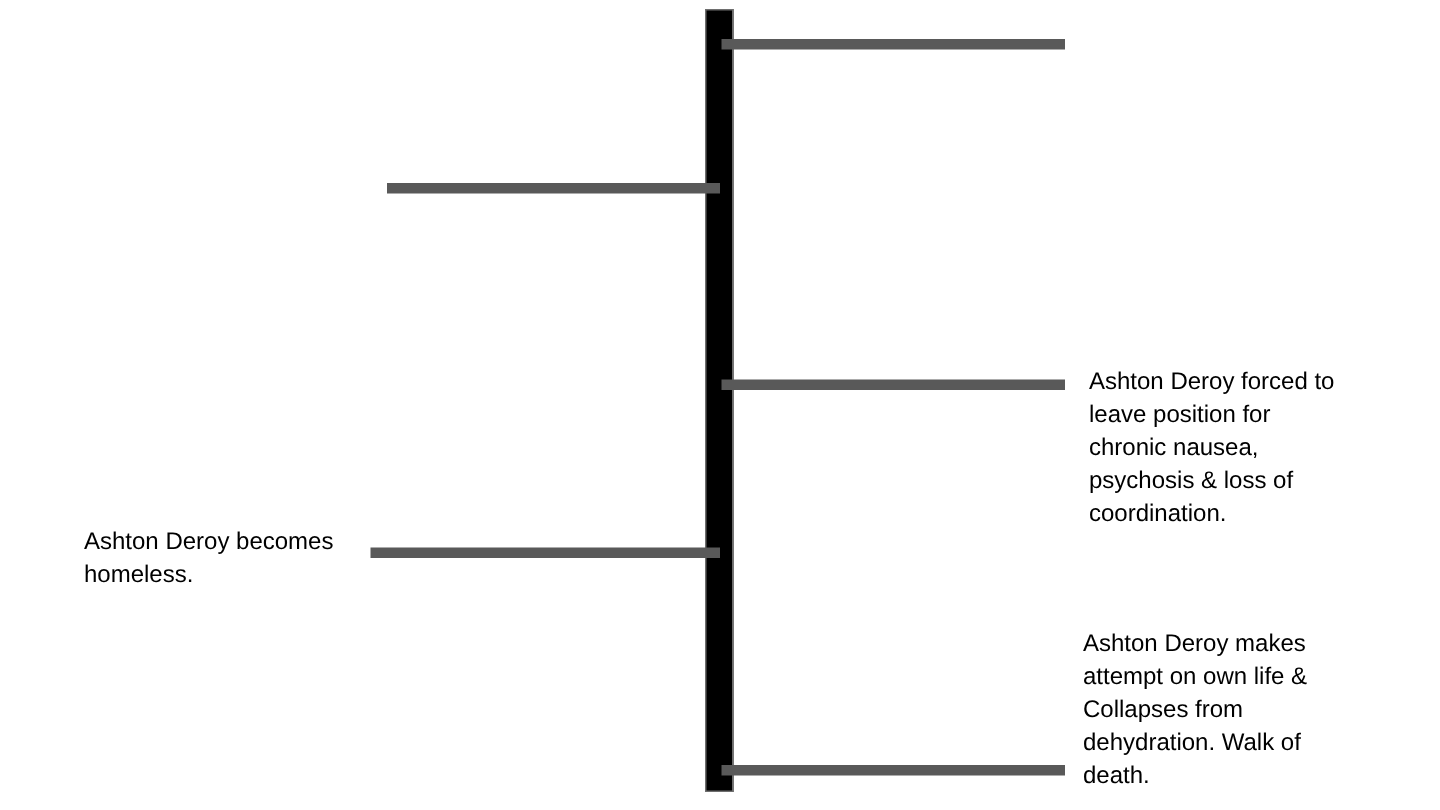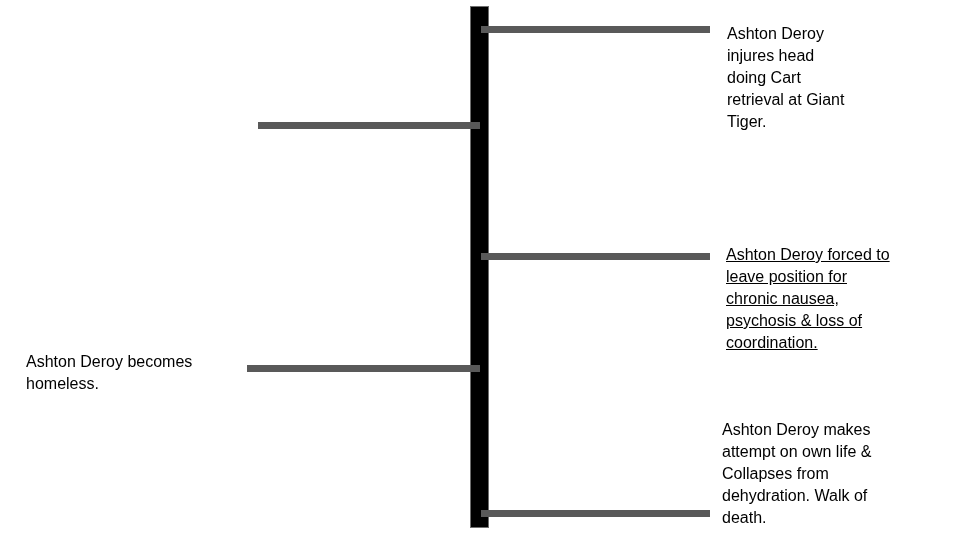--- a/index.html
+++ b/index.html
@@ -31,47 +31,42 @@
   .connector.c3 { left: 481px; top: 253px; width: 229px; }
   .connector.c4 { left: 247px; top: 365px; width: 233px; }
   .connector.c5 { left: 481px; top: 510px; width: 229px; }
   .event {
     position: absolute;
     font-size: 16px;
     line-height: 22px;
     white-space: pre-line;
   }
   .event.l1 { left: 93px;  top: 64px;  width: 165px; }
-  .event.l2 { left: 26px;  top: 351px; width: 215px; }
+  .event.l2 { left: 56px;  top: 351px; width: 215px; }
   .event.r1 { left: 727px; top: 23px;  width: 180px; }
-  .event.r2 { left: 726px; top: 244px; width: 210px; text-decoration: underline; }
+  .event.r2 { left: 726px; top: 244px; width: 210px; }
   .event.r3 { left: 722px; top: 419px; width: 210px; }
 </style>
 </head>
 <body>
 
 <div class="canvas">
 
   <div class="axis"></div>
 
   <div class="connector c1"></div>
   <div class="connector c2"></div>
   <div class="connector c3"></div>
   <div class="connector c4"></div>
   <div class="connector c5"></div>
 
 
   <div class="event l2">Ashton Deroy becomes
 homeless.</div>
 
-  <div class="event r1">Ashton Deroy
-injures head
-doing Cart
-retrieval at Giant
-Tiger.</div>
 
   <div class="event r2">Ashton Deroy forced to
 leave position for
 chronic nausea,
 psychosis &amp; loss of
 coordination.</div>
 
   <div class="event r3">Ashton Deroy makes
 attempt on own life &amp;
 Collapses from

